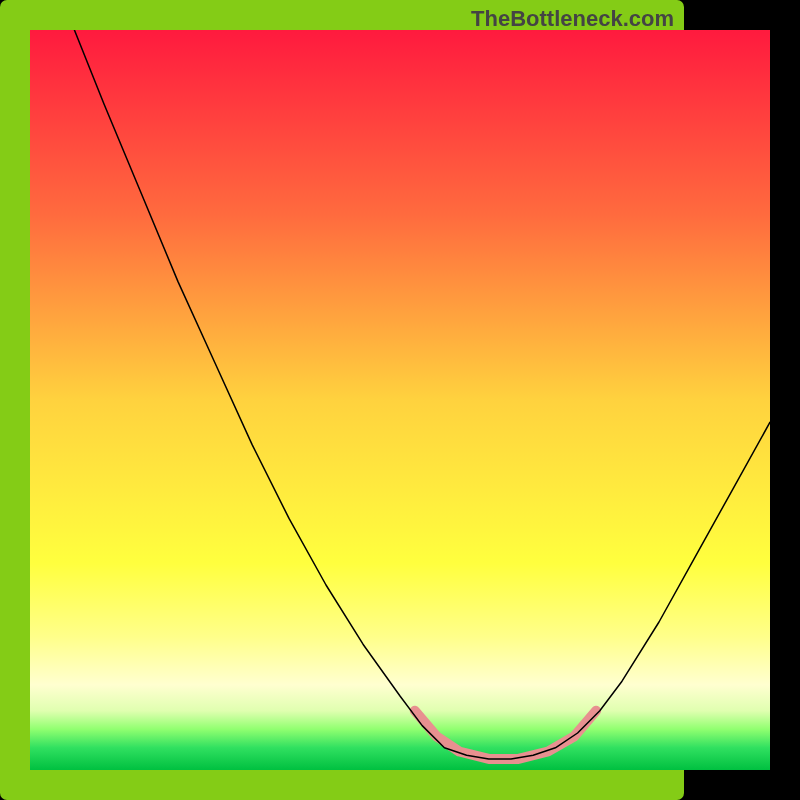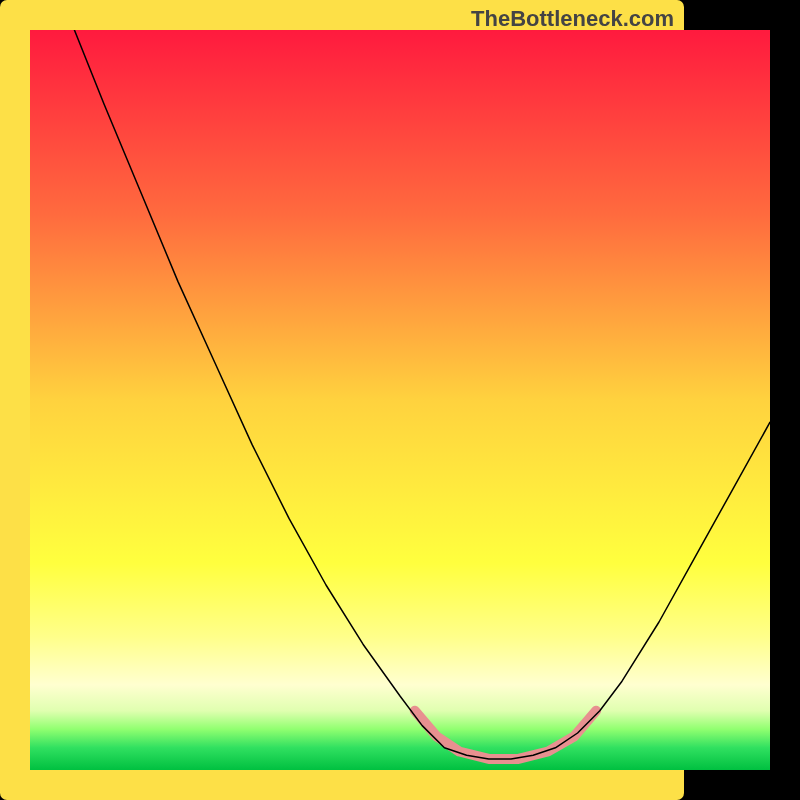--- a/index.html
+++ b/index.html
@@ -8,21 +8,21 @@
     background: #000;
     width: 800px;
     height: 800px;
     position: relative;
     font-family: Arial, sans-serif;
   }
   .container {
     width: 684px;
     height: 800px;
     position: relative;
-    background: #fde047;
+    background: #84cc16;
     border-radius: 7px;
   }
   .watermark {
     position: absolute;
     top: 6px;
     right: 10px;
     color: #444;
     font-size: 22px;
     font-weight: bold;
     z-index: 10;

